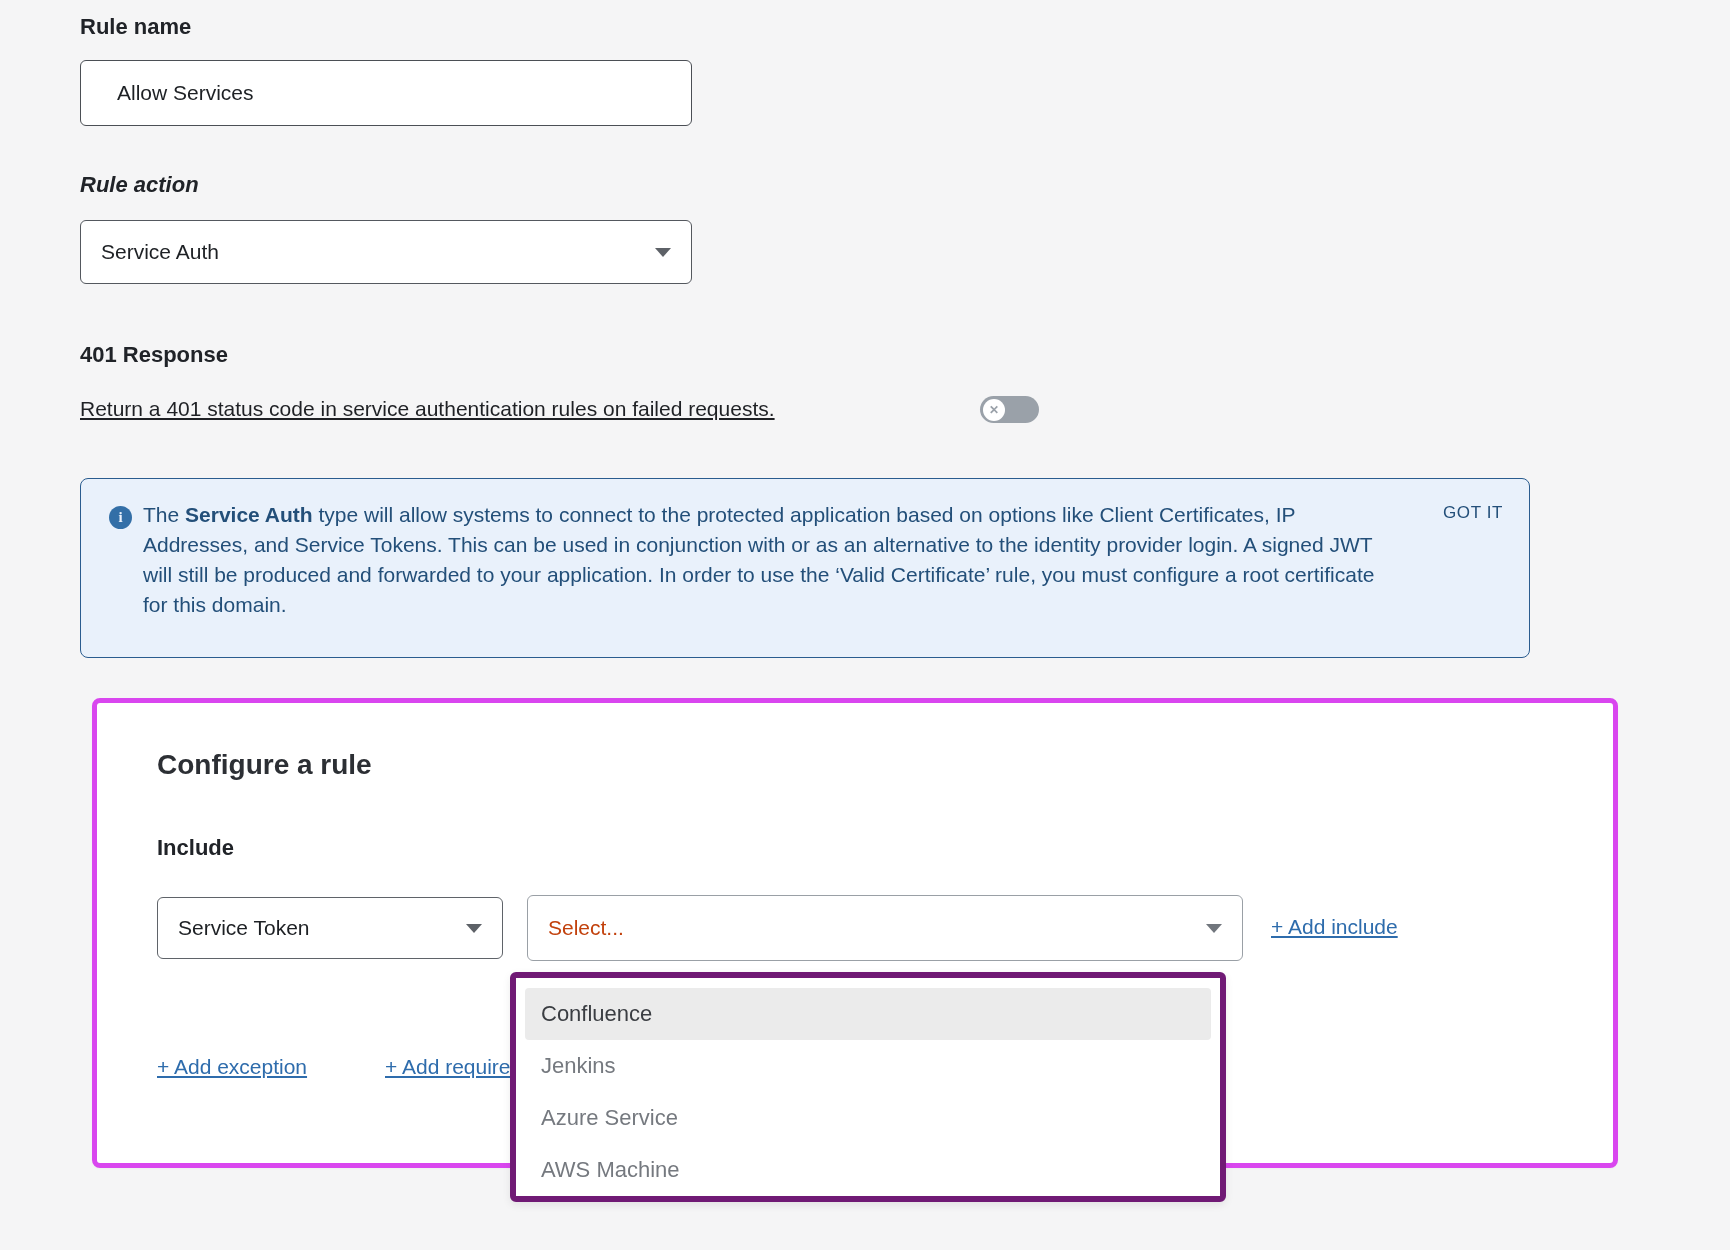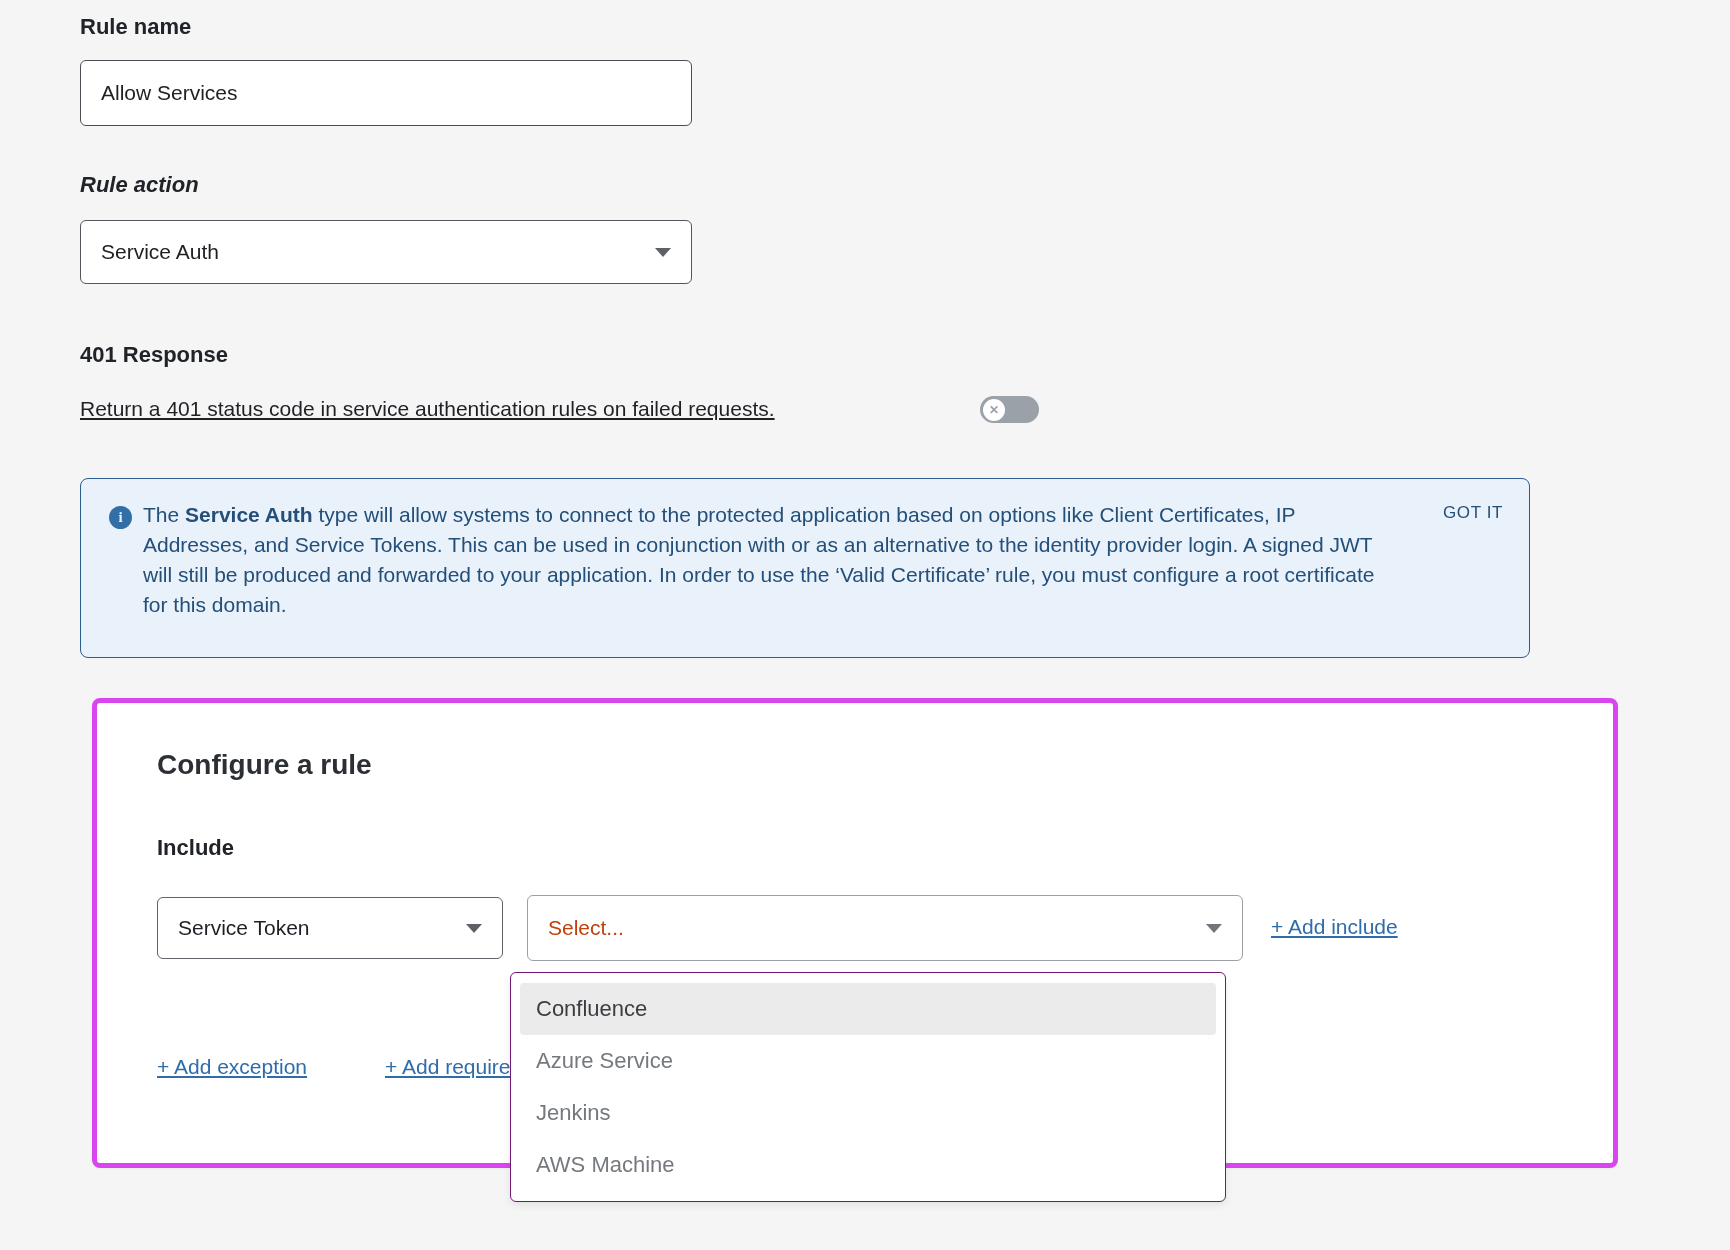--- a/index.html
+++ b/index.html
@@ -1,21 +1,21 @@
 <!DOCTYPE html>
 <html><head>
 <meta charset="utf-8">
 <style>
   html,body{margin:0;padding:0;background:#f5f5f6;}
   *{box-sizing:border-box;font-family:"Liberation Sans",sans-serif;}
   #screen{position:relative;width:1730px;height:1214px;background:#f5f5f6;overflow:hidden;}
 
   .label{position:absolute;font-size:22px;font-weight:700;color:#202328;}
   .textbox{position:absolute;background:#fff;border:1.5px solid #4b4f55;border-radius:6px;
-           font-size:21px;color:#1d2024;padding:0 20px;outline:none;}
+           font-size:21px;color:#1d2024;padding:0 36px;outline:none;}
   .selectbox{position:absolute;background:#fff;border:1.5px solid #54585e;border-radius:6px;
              display:flex;align-items:center;justify-content:space-between;padding:0 20px;
              font-size:21px;color:#1d2024;cursor:pointer;}
   .chev{width:0;height:0;border-left:8px solid transparent;border-right:8px solid transparent;
         border-top:9px solid #5d6167;}
 
   
   .toggle{position:absolute;left:980px;top:396px;width:59px;height:27px;background:#9aa1a9;
           border-radius:14px;cursor:pointer;}
   .toggle .knob{position:absolute;left:3px;top:2.5px;width:22px;height:22px;background:#fff;
@@ -44,21 +44,21 @@
   .sel-value{left:430px;top:192px;width:716px;height:66px;border-color:#9aa0a6;color:#c2410c;}
   .sel-value .chev{border-top-color:#71767d;}
 
   .link{font-size:21px;color:#2e6cac;text-decoration:underline;cursor:pointer;white-space:nowrap;}
   .add-include{position:absolute;left:1174px;top:212px;text-align:right;}
   .add-exception{position:absolute;left:60px;top:352px;}
   .add-require{position:absolute;left:288px;top:352px;}
 
   
   .menu{position:absolute;left:510px;top:972px;width:716px;height:230px;background:#fff;
-        border:1px solid #701a75;border-radius:6px;box-shadow:0 3px 8px rgba(0,0,0,.08);
+        border:6px solid #701a75;border-radius:6px;box-shadow:0 3px 8px rgba(0,0,0,.08);
         padding:10px 9px 12px 9px;z-index:5;}
   .menu .opt{height:52px;display:flex;align-items:center;padding:0 16px;font-size:22px;
         color:#75797f;border-radius:4px;cursor:pointer;}
   .menu .opt.hl{background:#ebebeb;color:#3a3d42;}
 </style>
 </head>
 <body>
 
 <div id="screen">
 
@@ -101,18 +101,18 @@
       <span class="chev"></span>
     </div>
 
     <a class="link add-include">+ Add include</a>
     <a class="link add-exception">+ Add exception</a>
     <a class="link add-require">+ Add require</a>
   </div>
 
   <div class="menu">
     <div class="opt hl">Confluence</div>
+    <div class="opt">Jenkins</div>
     <div class="opt">Azure Service</div>
-    <div class="opt">Jenkins</div>
     <div class="opt">AWS Machine</div>
   </div>
 
 </div>
 
 </body></html>

